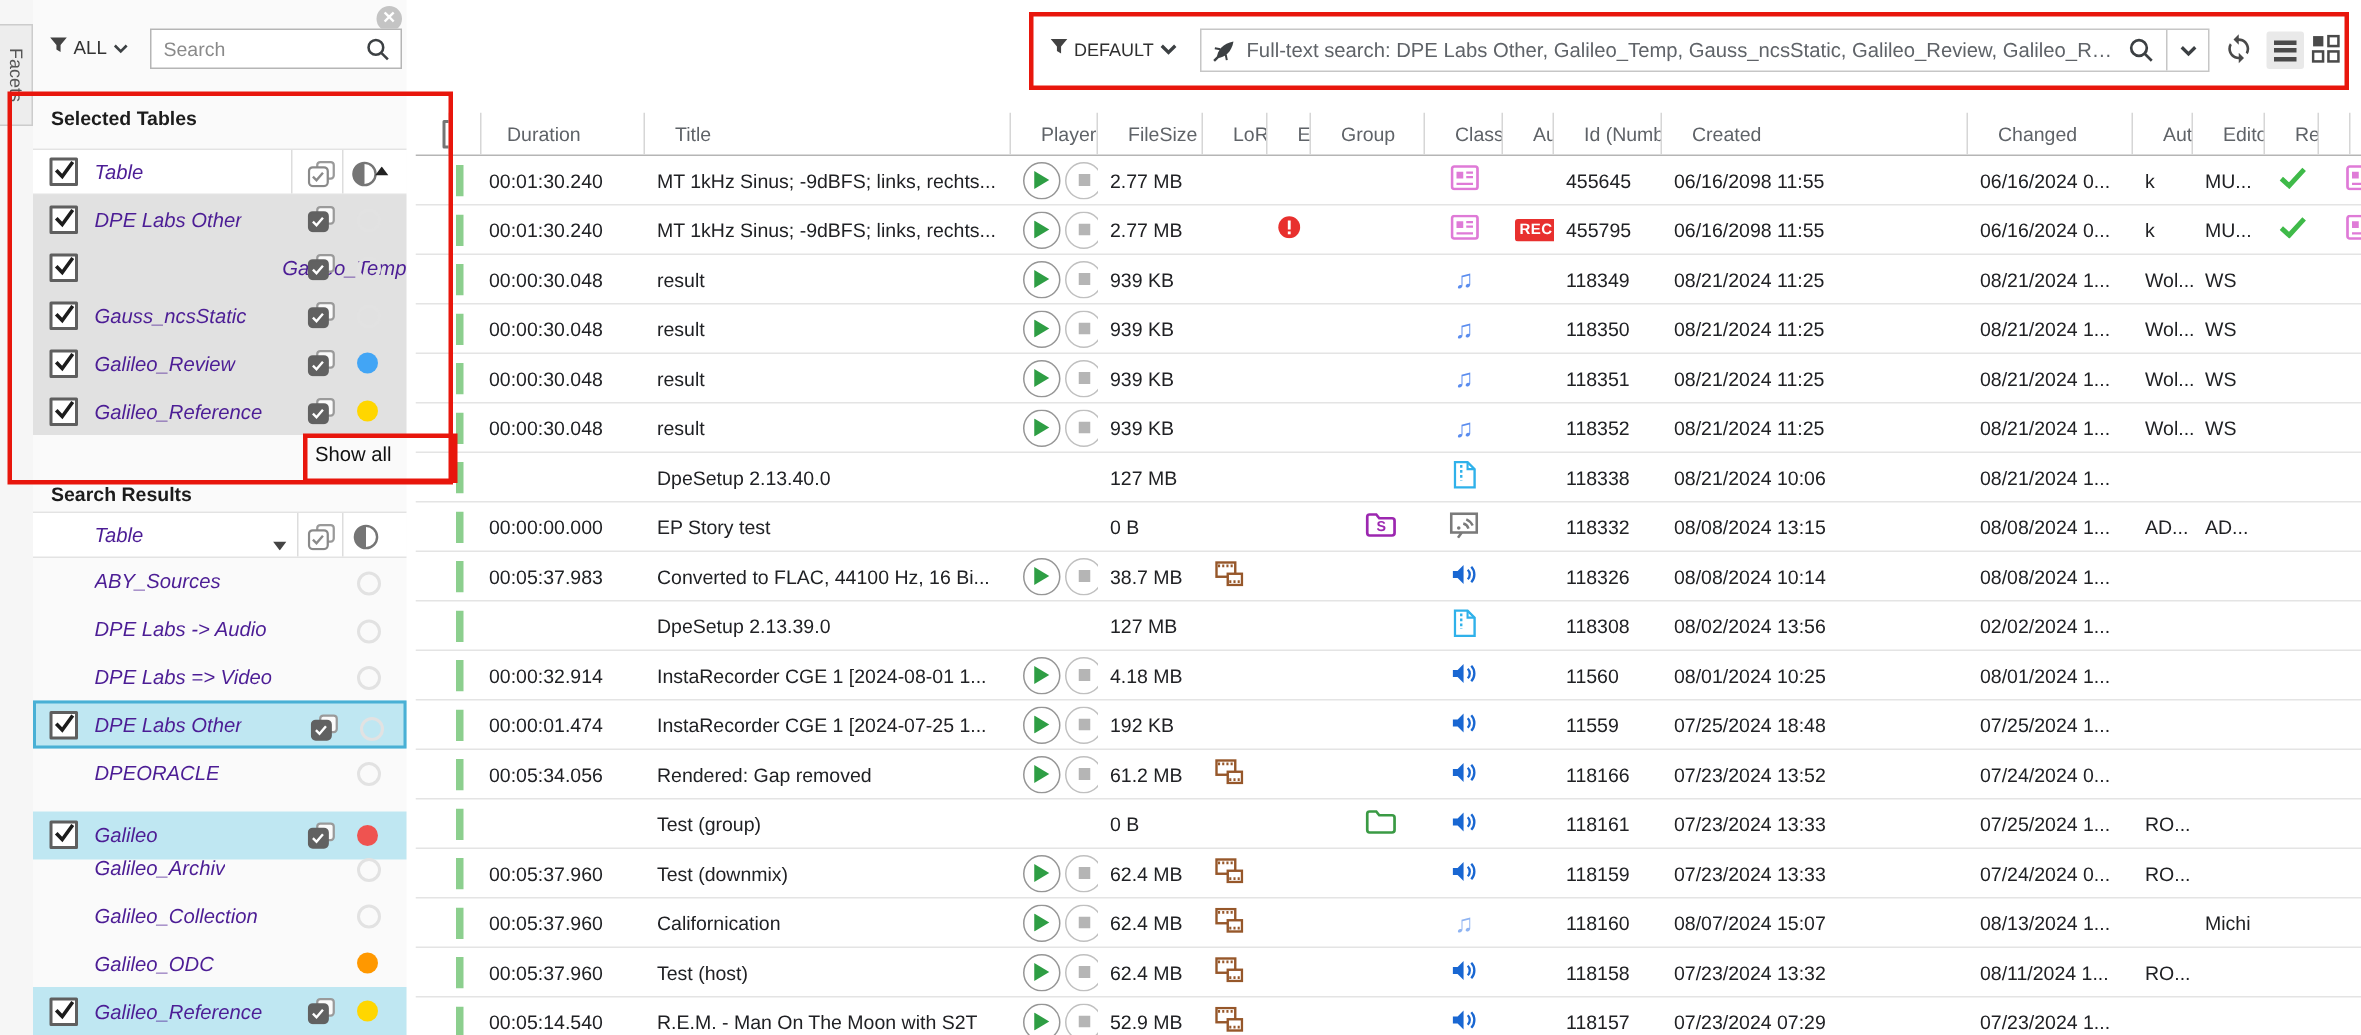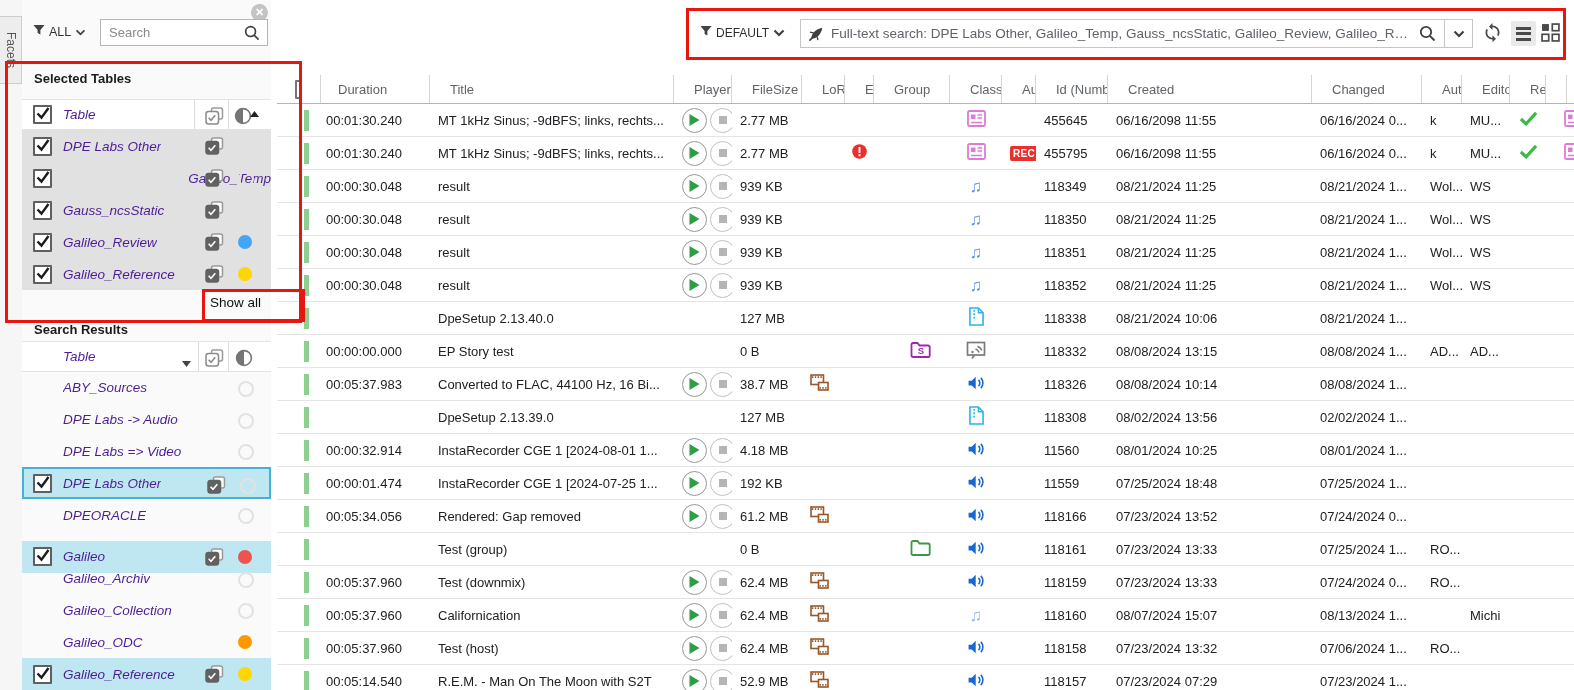--- a/index.html
+++ b/index.html
@@ -1053,21 +1053,21 @@
         <div class="td c">
           <span><svg width="19" height="18" viewBox="0 0 24 22">
               <path fill="#1967d2" d="M2 8v6h4l5 5V3L6 8H2z"></path>
               <path d="M14.5 7a5.5 5.5 0 0 1 0 8" stroke="#1967d2" stroke-width="2" fill="none"></path>
               <path d="M17.5 4.5a9.5 9.5 0 0 1 0 13" stroke="#1967d2" stroke-width="2" fill="none"></path>
             </svg></span>
         </div>
         <div class="td"></div>
         <div class="td">118158</div>
         <div class="td">07/23/2024 13:32</div>
-        <div class="td">07/06/2024 1...</div>
+        <div class="td">08/11/2024 1...</div>
         <div class="td">RO...</div>
         <div class="td"></div>
         <div class="td c"></div>
         <div class="td"></div>
         <div class="td"></div>
       </div>
       <div class="tr">
         <div class="td"></div>
         <div class="td">
           <span class="inbar"></span>

